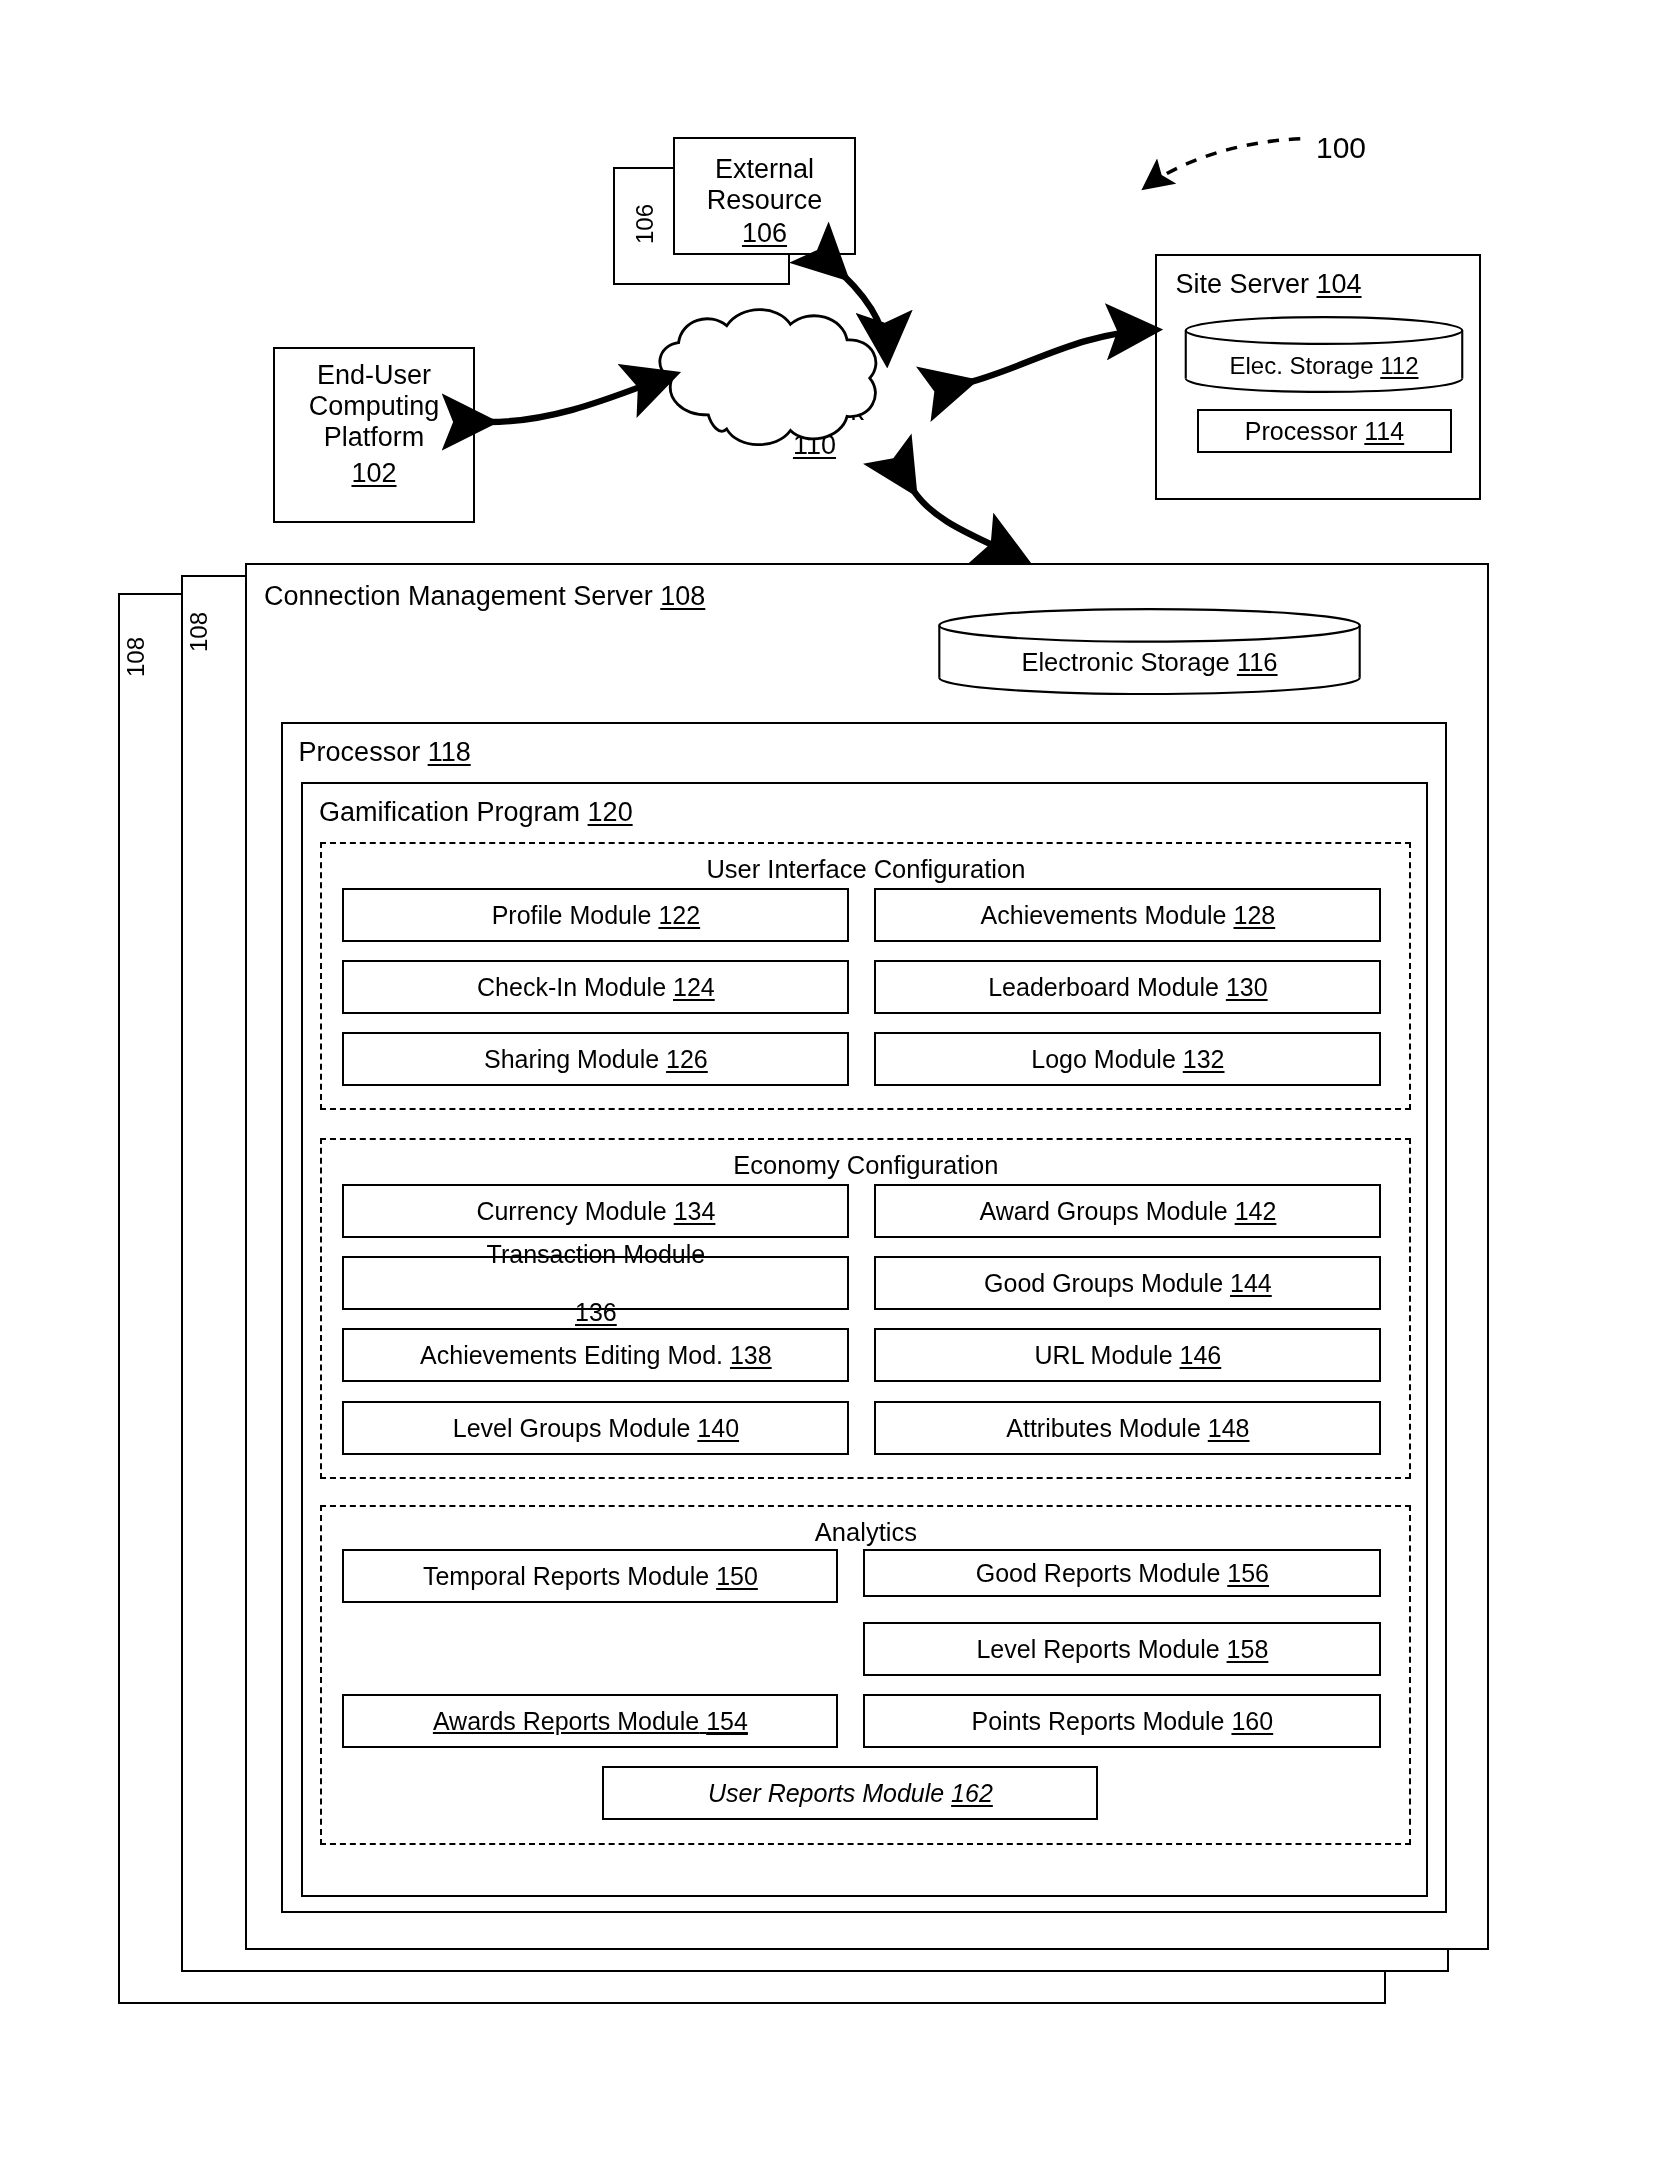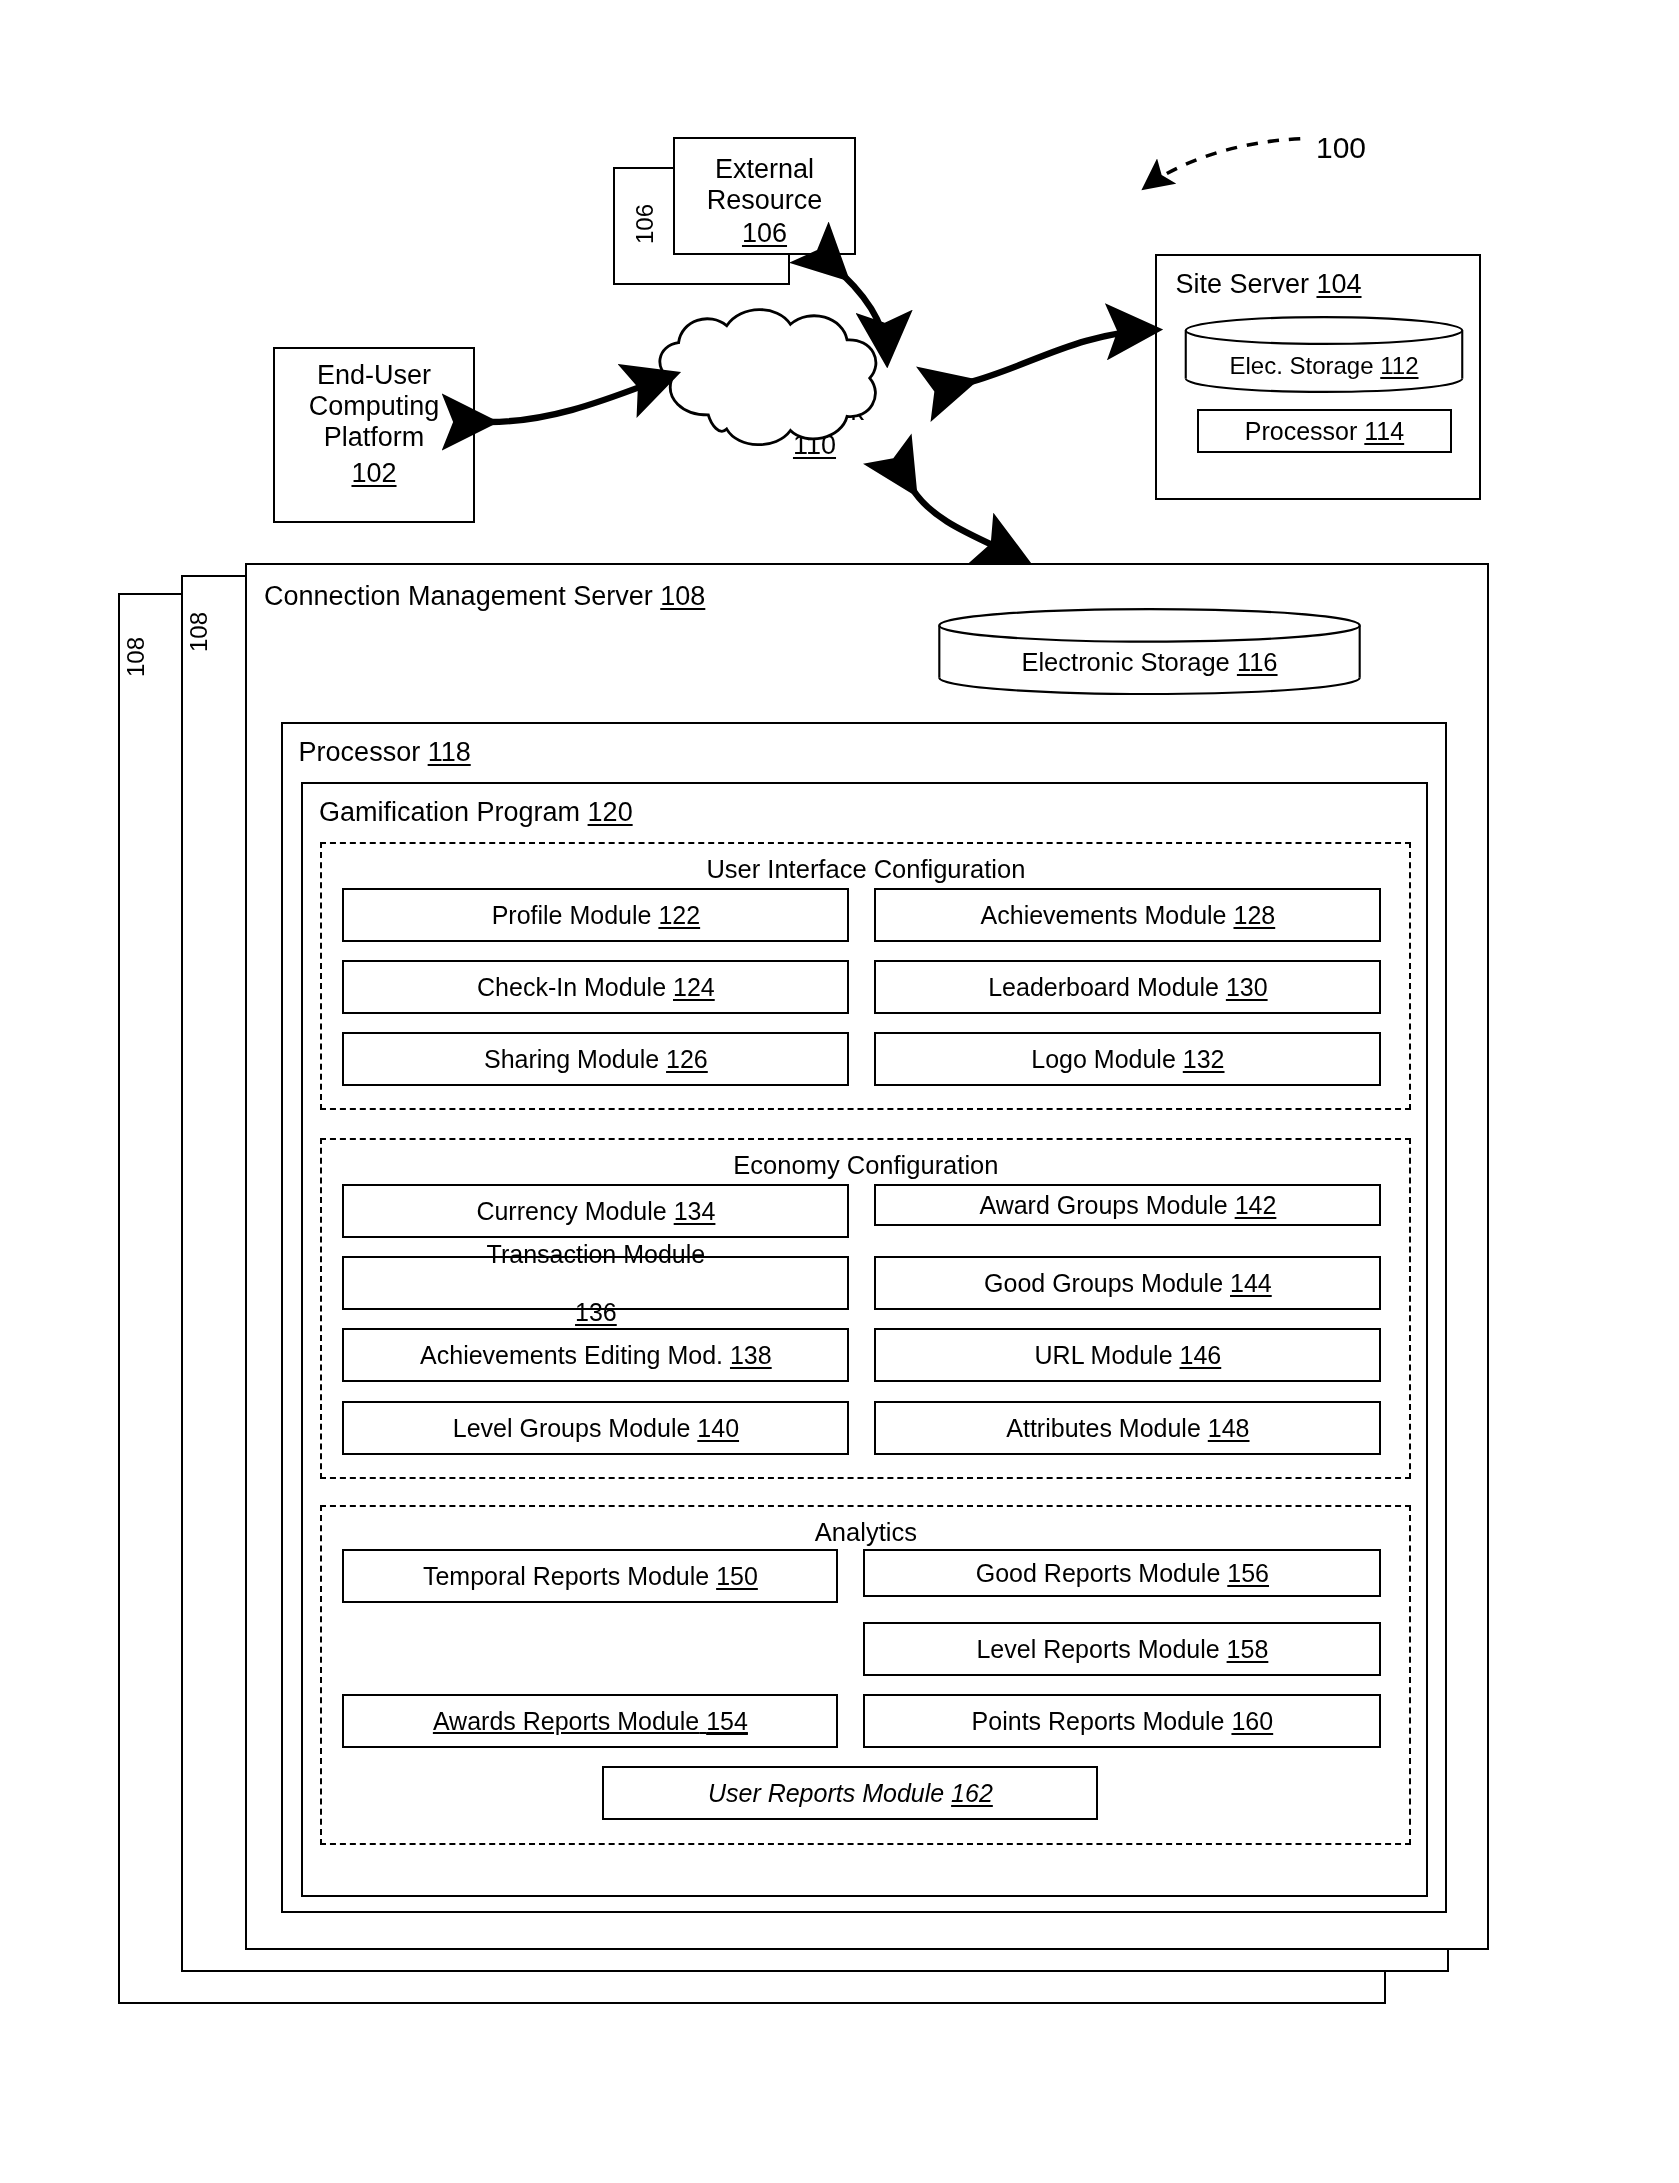--- a/index.html
+++ b/index.html
@@ -158,21 +158,21 @@
           <div class="mod" style="left:20px;top:116px;width:507px;height:54px;flex-direction:column;">
             <span>Transaction Module</span>&nbsp;<span class="u">136</span>
           </div>
           <div class="mod" style="left:20px;top:188px;width:507px;height:54px;">
             <span>Achievements Editing Mod.</span>&nbsp;<span class="u">138</span>
           </div>
           <div class="mod" style="left:20px;top:261px;width:507px;height:54px;">
             <span>Level Groups Module</span>&nbsp;<span class="u">140</span>
           </div>
 
-          <div class="mod" style="left:552px;top:44px;width:507px;height:42px;">
+          <div class="mod" style="left:552px;top:44px;width:507px;height:54px;">
             <span>Award Groups Module</span>&nbsp;<span class="u">142</span>
           </div>
           <div class="mod" style="left:552px;top:116px;width:507px;height:54px;">
             <span>Good Groups Module</span>&nbsp;<span class="u">144</span>
           </div>
           <div class="mod" style="left:552px;top:188px;width:507px;height:54px;">
             <span>URL Module</span>&nbsp;<span class="u">146</span>
           </div>
           <div class="mod" style="left:552px;top:261px;width:507px;height:54px;">
             <span>Attributes Module</span>&nbsp;<span class="u">148</span>

